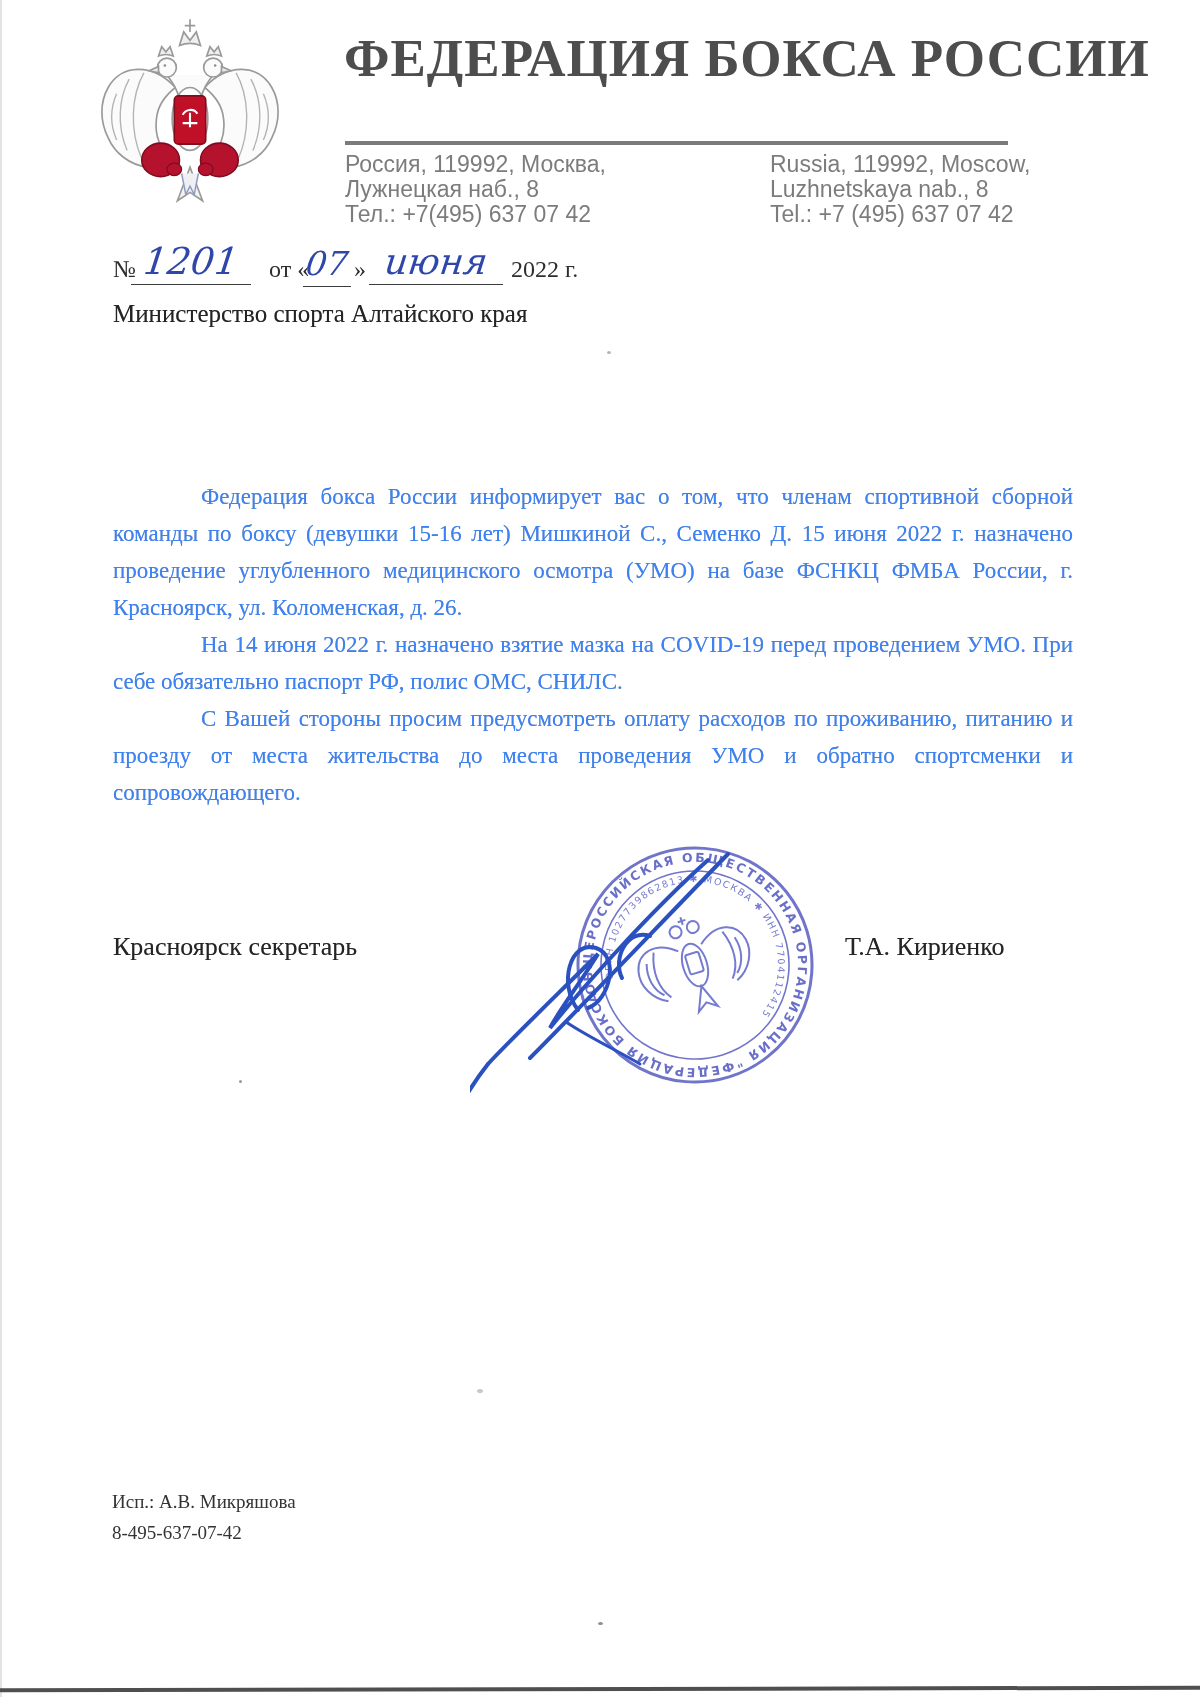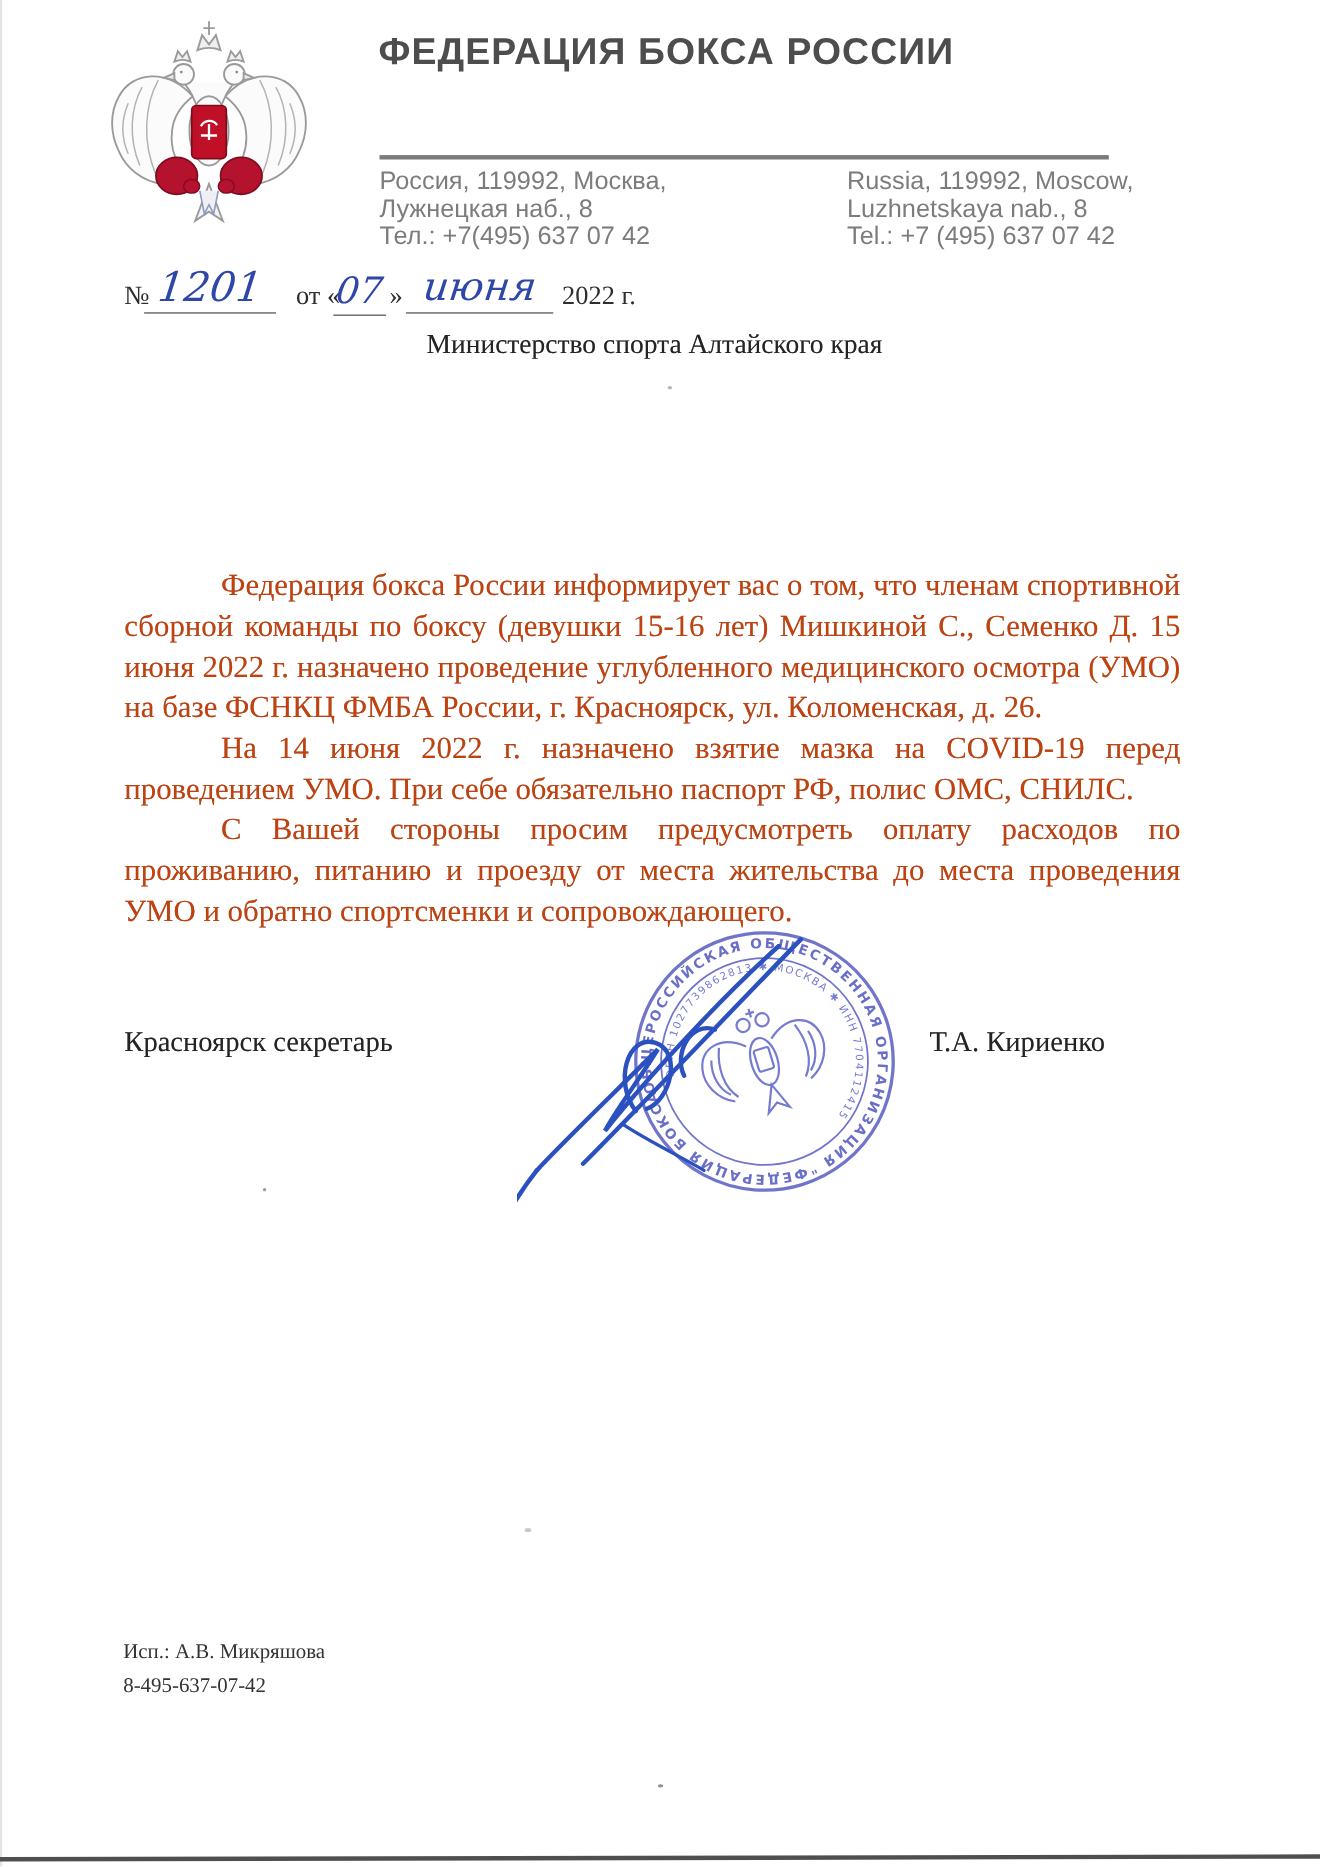--- a/index.html
+++ b/index.html
@@ -1,44 +1,44 @@
 <!DOCTYPE html>
 <html><head>
 <meta charset="utf-8">
 <style>
   html,body{margin:0;padding:0;background:#ffffff;}
   .page{position:relative;width:1200px;height:1697px;background:#ffffff;overflow:hidden;
         font-family:"Liberation Serif", serif;color:#262626;}
   
   .emblem{position:absolute;left:85px;top:12px;width:210px;height:215px;}
   .org-ru{position:absolute;left:344px;top:28px;width:670px;
-          font-family:Liberation Sans, sans-serif;font-weight:bold;font-size:34px;
+          font-family:Liberation Serif, serif;font-weight:bold;font-size:53px;
           letter-spacing:1px;color:#4d4d4d;white-space:nowrap;}
   .org-en{position:absolute;left:344px;top:82px;width:670px;
           font-family:"Liberation Sans", sans-serif;font-weight:bold;font-size:44px;
           letter-spacing:1px;color:#6d6d6d;white-space:nowrap;}
   .hdr-rule{position:absolute;left:345px;top:141px;width:663px;height:4px;background:#7b7b7b;}
   .addr{position:absolute;top:152px;font-family:"Liberation Sans", sans-serif;
         font-size:23px;line-height:25px;color:#7c7c7c;}
   .addr-ru{left:345px;}
   .addr-en{left:770px;}
   
   .refline{position:absolute;left:113px;top:248px;width:640px;height:50px;}
   .refline .printed{position:absolute;top:8px;font-size:24px;color:#2e2e2e;}
   .blank{position:absolute;display:inline-block;border-bottom:1.6px solid #3c3c3c;
          text-align:center;height:44px;}
   .hw{display:inline-block;font-family:"DejaVu Serif", serif;font-style:italic;
       color:#2f47a8;transform:skewX(-7deg);line-height:44px;}
   
-  .recipient{position:absolute;left:113px;top:300px;width:964px;text-align:center;
+  .recipient{position:absolute;left:113px;top:300px;width:964px;text-align:left;
              font-size:25px;color:#242424;text-shadow:0 0 .4px rgba(0,0,0,.35);}
   
   .body-text{position:absolute;left:113px;top:478px;width:960px;
-             font-size:28px;line-height:37px;text-align:justify;color:#c2410c;
-             text-shadow:0 0 .4px rgba(0,0,0,.35);margin-top:36px;}
+             font-size:23px;line-height:37px;text-align:justify;color:#3b82f6;
+             text-shadow:0 0 .4px rgba(0,0,0,.35);}
   .body-text p{margin:0;text-indent:88px;}
   
   .sig-title{position:absolute;left:113px;top:932px;font-size:26px;color:#242424;
              text-shadow:0 0 .4px rgba(0,0,0,.35);}
   .sig-name{position:absolute;left:845px;top:932px;font-size:26px;color:#242424;
             text-shadow:0 0 .4px rgba(0,0,0,.35);}
   .stamp{position:absolute;left:545px;top:815px;width:300px;height:300px;opacity:.92;}
   .autograph{position:absolute;left:470px;top:812px;width:380px;height:290px;}
   
   .executor{position:absolute;left:112px;top:1486px;font-size:19px;line-height:31px;color:#333;}

